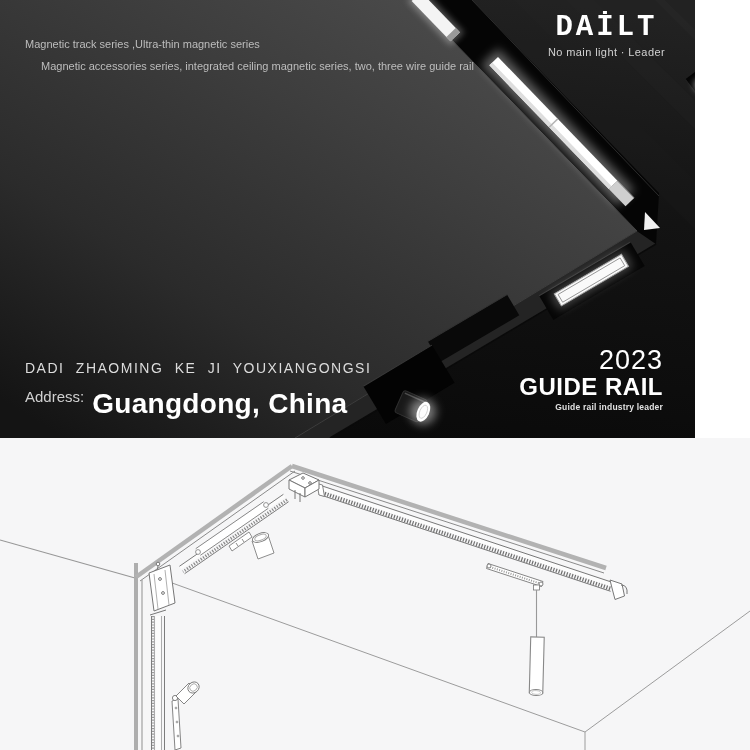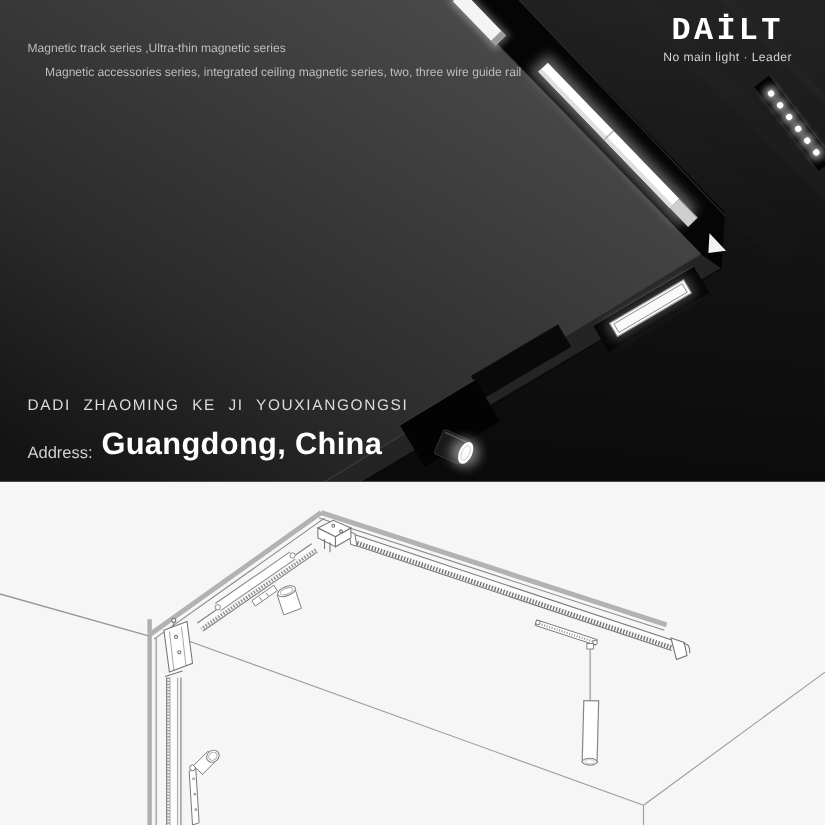--- a/index.html
+++ b/index.html
@@ -1,30 +1,30 @@
 <!DOCTYPE html>
 <html><head>
 <meta charset="utf-8">
 <style>
   * { margin:0; padding:0; box-sizing:border-box; }
   html,body { width:750px; height:750px; overflow:hidden; background:#fff;
               font-family:"Liberation Sans", sans-serif; }
   #page { position:relative; width:750px; height:750px; }
 
   
-  #hero { position:absolute; left:0; top:0; width:750px; height:438px; background:#0d0d0d; overflow:hidden;padding-left:36px; }
+  #hero { position:absolute; left:0; top:0; width:695px; height:438px; background:#0d0d0d; overflow:hidden;padding-left:36px; }
   #hero svg { position:absolute; left:0; top:0; }
   .hero-text { position:absolute; z-index:5; }
   #series-lines { left:25px; top:33px; color:#bdbdbd; font-size:11px; line-height:22px; }
   #series-line2 { margin-left:16px; }
   #logo-block { right:30px; top:13px; text-align:center; }
   #logo-text { color:#ffffff; font-size:29px; font-weight:700; letter-spacing:3px; line-height:30px;font-family:Liberation Mono, monospace; }
   #logo-tagline { color:#d2d2d2; font-size:11px; letter-spacing:0.4px; margin-top:3px; }
   #company-line { left:25px; top:360px; color:#dcdcdc; font-size:14px; letter-spacing:1.5px; word-spacing:6px; }
-  #address-row { left:25px; top:388px; display:flex; align-items:flex-end; }
+  #address-row { left:25px; top:388px; display:flex; align-items:flex-start; }
   #address-label { color:#d0d0d0; font-size:15px; }
   #address-value { color:#ffffff; font-size:28px; font-weight:700; margin-left:8px; letter-spacing:0.3px; }
   #year-block { right:32px; top:346px; text-align:right; }
   #year-text { color:#ffffff; font-size:27px; font-weight:400; letter-spacing:1px; line-height:28px; }
   #guide-rail-title { color:#ffffff; font-size:24px; font-weight:700; letter-spacing:0.5px; line-height:25px; }
   #guide-rail-sub { color:#e2e2e2; font-size:8.5px; font-weight:700; margin-top:3px; letter-spacing:0.2px; }
 
   
   #illustration { position:absolute; left:0; top:438px; width:750px; height:312px; background:#f6f6f7; overflow:hidden; }
   #illustration svg { position:absolute; left:0; top:0; }
@@ -153,20 +153,25 @@
       <div id="logo-tagline">No main light · Leader</div>
     </div>
 
     <div id="company-line" class="hero-text">DADI ZHAOMING KE JI YOUXIANGONGSI</div>
 
     <div id="address-row" class="hero-text">
       <span id="address-label">Address:</span>
       <span id="address-value">Guangdong, China</span>
     </div>
 
+    <div id="year-block" class="hero-text">
+      <div id="year-text">2023</div>
+      <div id="guide-rail-title">GUIDE RAIL</div>
+      <div id="guide-rail-sub">Guide rail industry leader</div>
+    </div>
   </div>
 
   <div id="illustration">
     <svg width="750" height="312" viewBox="0 438 750 312">
 
       <g fill="none">
         <line x1="0" y1="540" x2="135" y2="578" stroke="#979797" stroke-width="1.2"></line>
         <line x1="150" y1="575" x2="585" y2="732" stroke="#9c9c9c" stroke-width="1"></line>
         <line x1="585" y1="732" x2="750" y2="611" stroke="#9c9c9c" stroke-width="1"></line>
         <line x1="585" y1="732" x2="585" y2="750" stroke="#9c9c9c" stroke-width="1"></line>

